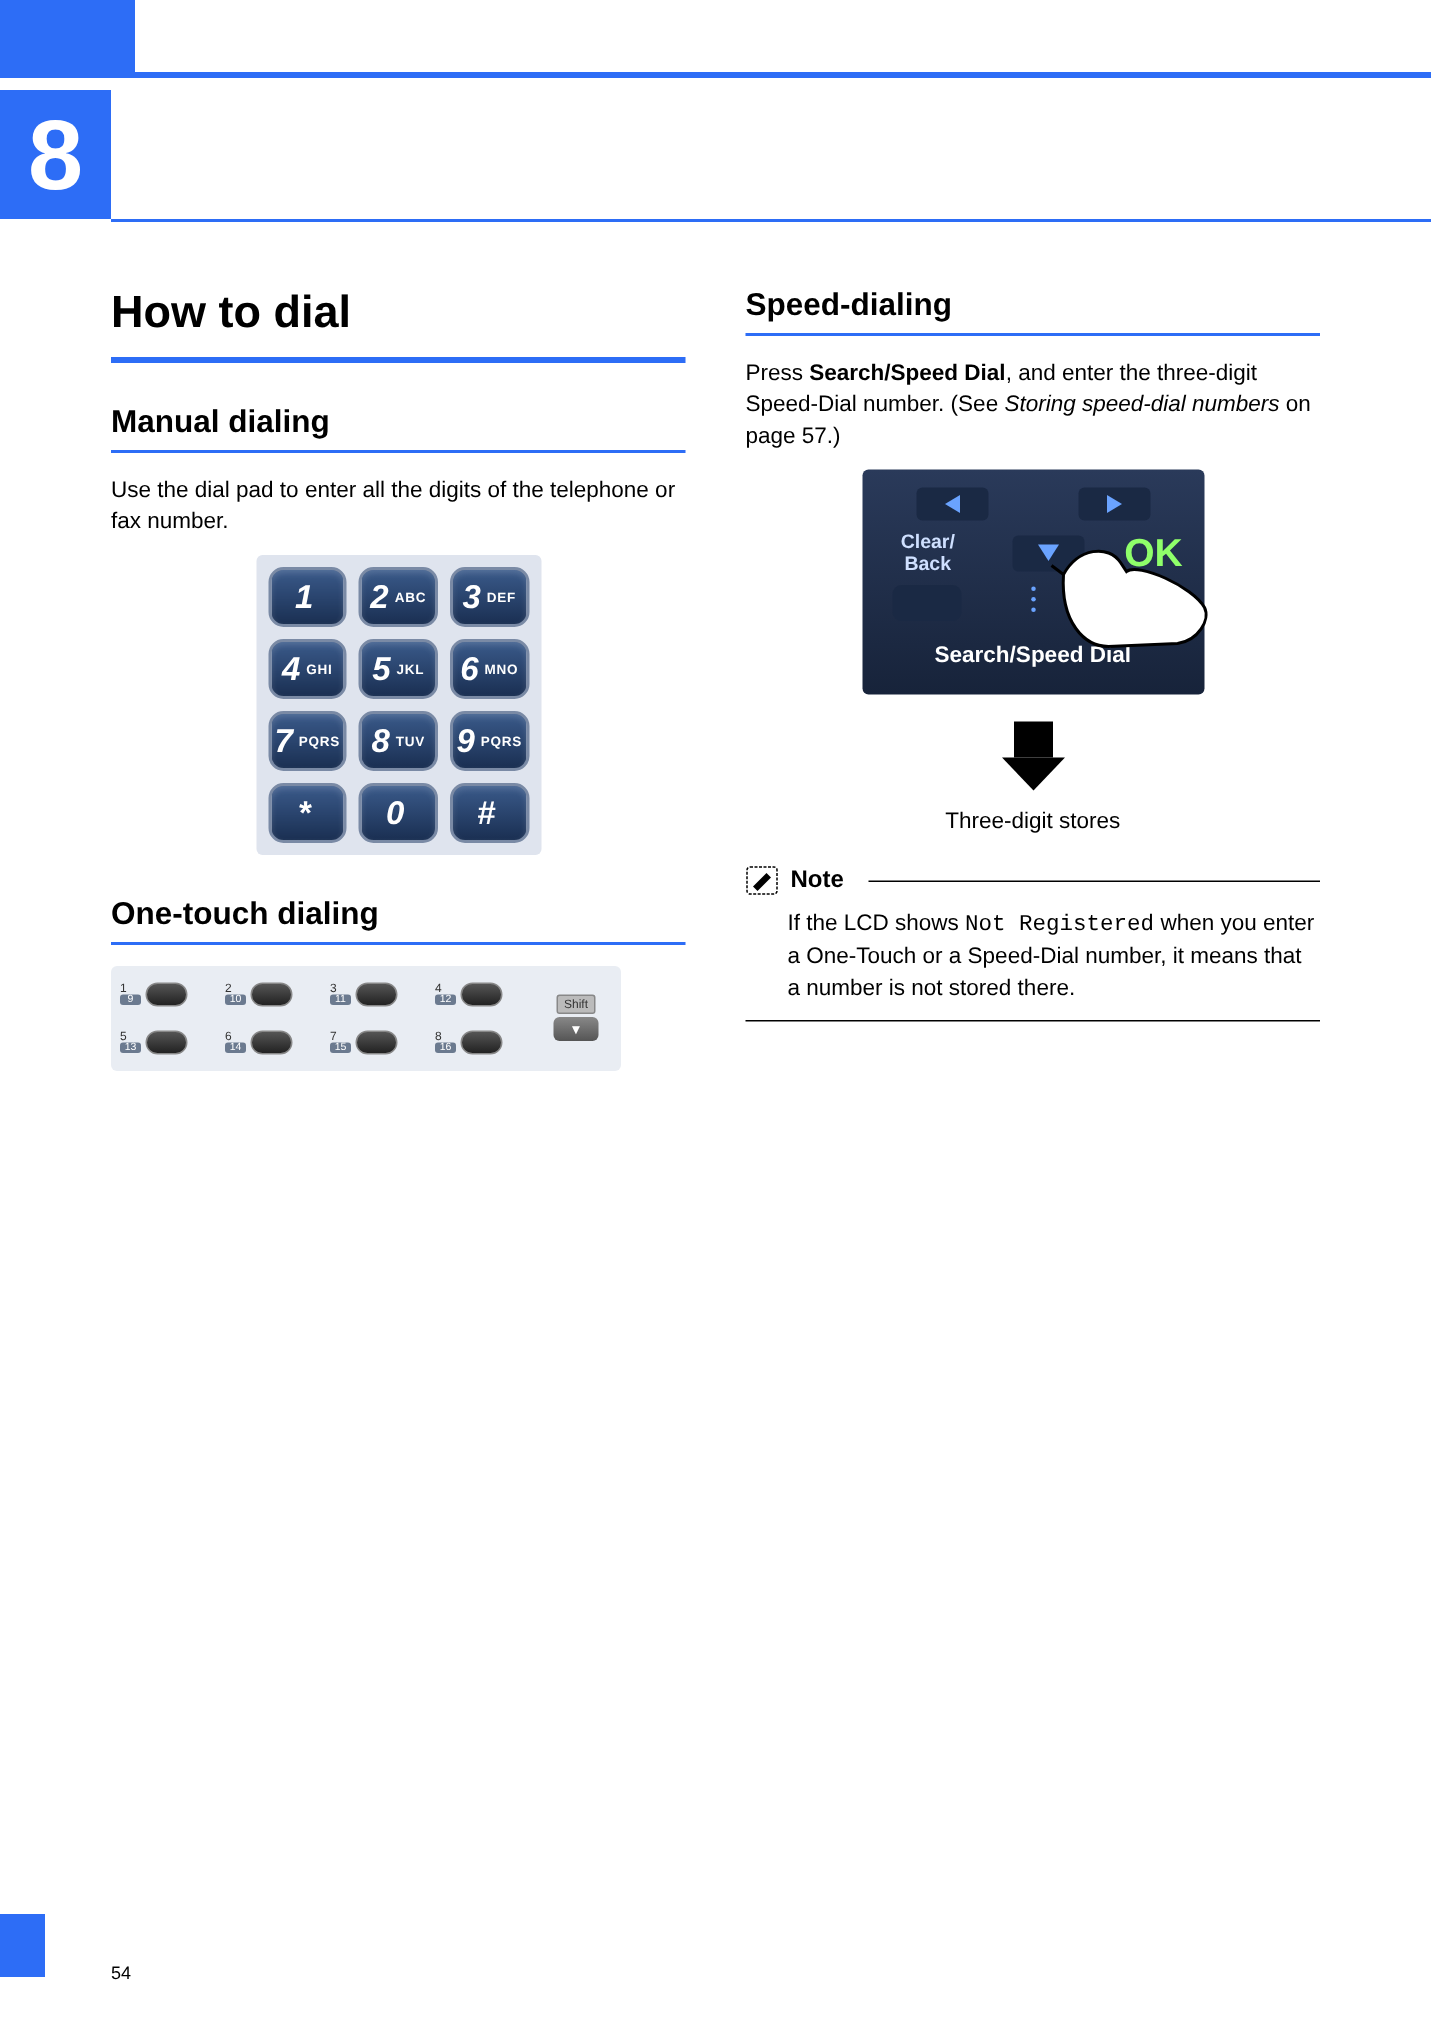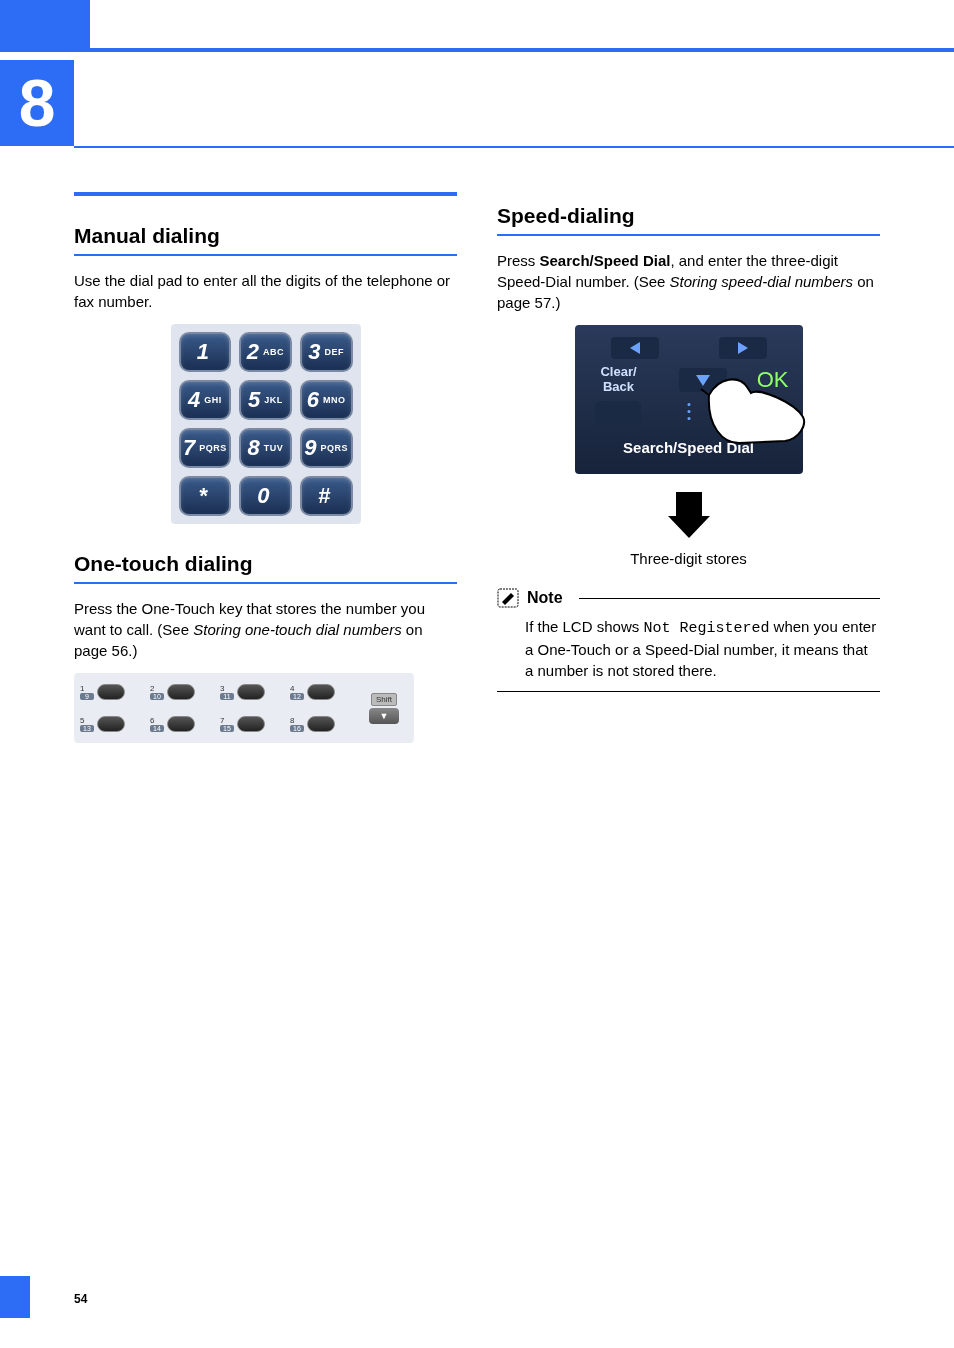--- a/index.html
+++ b/index.html
@@ -167,21 +167,21 @@
     color: #fff;
     position: relative;
   }
   .navrow { display:flex; justify-content:center; gap:60px; margin-bottom:6px;}
   .navbtn { width:48px; height:22px; background:#1a2944; border-radius:4px; display:flex;align-items:center;justify-content:center;}
   .tri-l { width:0;height:0;border-top:6px solid transparent;border-bottom:6px solid transparent;border-right:10px solid #6aa3ff;}
   .tri-r { width:0;height:0;border-top:6px solid transparent;border-bottom:6px solid transparent;border-left:10px solid #6aa3ff;}
   .tri-d { width:0;height:0;border-left:7px solid transparent;border-right:7px solid transparent;border-top:11px solid #6aa3ff;}
   .midrow { display:flex; align-items:center; justify-content:space-between; }
   .cb { color:#cfe0ff; font-size:13px; font-weight:bold; line-height:1.15; text-align:center; width:60px;}
-  .ok { color:#8fff6a; font-size:22px; font-weight:normal;}
+  .ok { color:#8fff6a; font-size:26px; font-weight:bold;}
   .dnbtn { width:48px; height:24px; background:#1a2944; border-radius:4px; display:flex;align-items:center;justify-content:center;}
   .roundbtn { width:46px; height:24px; background:#1a2944; border-radius:6px; margin:6px 0 0 6px;}
   .sslabel { text-align:center; font-size:15px; font-weight:bold; margin-top:14px; color:#fff;}
   .sd-dots { position:absolute; left:50%; top:78px; transform:translateX(-50%); display:flex; flex-direction:column; gap:4px;}
   .sd-dots span{width:3px;height:3px;background:#6aa3ff;border-radius:50%;}
   .hand {
     position:absolute; right:-6px; top:42px; width:110px; height:80px;
   }
 
   .bigarrow {
@@ -200,23 +200,23 @@
     width:22px; height:20px;
   }
   .note-title { font-weight:bold; font-size:16px;}
   .note-line { flex:1; height:1px; background:#000; margin-left:8px; align-self:center; margin-top:2px;}
   .note-body { padding: 6px 0 10px 28px; line-height:1.42;}
   .note-end { height:1px; background:#000; }
 
   .pgnum {
     position:absolute;
     left: 74px;
-    bottom: 42px;
+    bottom: 26px;
     font-size: 12px;
-    font-weight: bold;
+    font-weight: normal;
   }
   .side-tab {
     position:absolute;
     left:0;
     bottom:30px;
     width:30px;
     height:42px;
     background:#2d6df6;
   }
 </style>
@@ -231,20 +231,21 @@
 <div class="chapter">
   <div class="chapter-left">
     <div class="chapter-num">8</div>
   </div>
 </div>
 <div class="chapter-rule"></div>
 
 <div class="content">
 
   <div class="col">
+    <h1 class="section">How to dial</h1>
     <div class="rule" style="height:4px;background:#2d6df6;margin-bottom:16px;"></div>
 
     <h2 class="sub">Manual dialing</h2>
     <div class="sub-rule"></div>
     <p>Use the dial pad to enter all the digits of the telephone or fax number.</p>
 
     <div class="dialpad" id="dialpad">
         <div class="key">
           <span class="big">1</span>
         </div>
@@ -286,23 +287,20 @@
         <div class="key">
           <span class="big">0</span>
         </div>
         <div class="key">
           <span class="big">#</span>
         </div>
       </div>
 
     <h2 class="sub">One-touch dialing</h2>
     <div class="sub-rule"></div>
-    <p>
-      <span>Press the One-Touch key that stores the number you want to call. (See </span><span class="italic">Storing one-touch dial numbers</span><span> on page 56.)</span>
-    </p>
 
     <div class="otpanel" id="otpanel">
         <div class="otcell" style="grid-area: 1 / 1;">
           <div class="otlabel">
             <span>1</span>
             <span class="alt">9</span>
           </div>
           <div class="otbtn"></div>
         </div>
         <div class="otcell" style="grid-area: 1 / 2;">
@@ -356,21 +354,21 @@
         </div>
         <div class="shift" style="grid-area: 1 / 5 / span 2;">
           <div class="lbl">Shift</div>
           <div class="btn">▼</div>
         </div>
       </div>
 
   </div>
 
   <div class="col">
-    <h2 class="sub" style="margin-top:12px;">Speed-dialing</h2>
+    <h2 class="sub" style="margin-top:0;">Speed-dialing</h2>
     <div class="sub-rule"></div>
     <p>
       <span>Press </span><span class="bold">Search/Speed Dial</span><span>, and enter the three-digit Speed-Dial number. (See </span><span class="italic">Storing speed-dial numbers</span><span> on page 57.)</span>
     </p>
 
     <div class="sdpanel">
       <div class="navrow">
         <div class="navbtn">
             <div class="tri-l"></div>
           </div>

